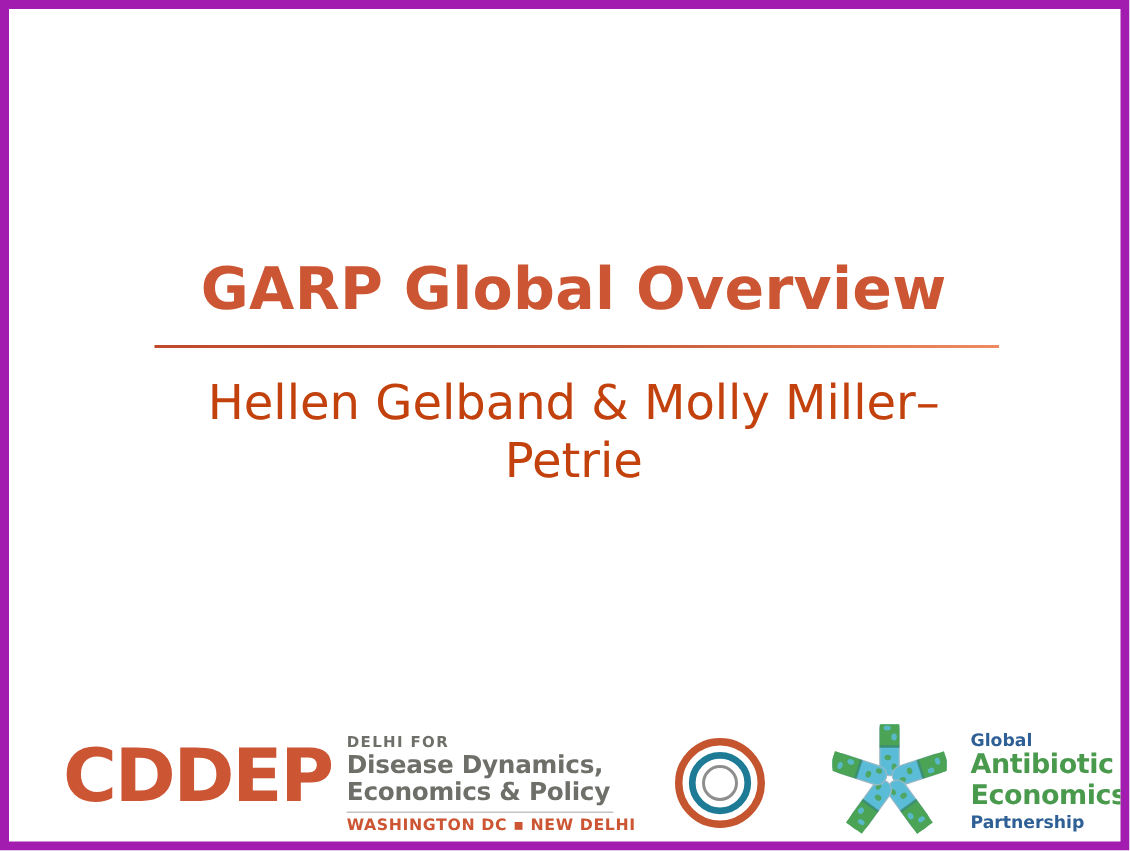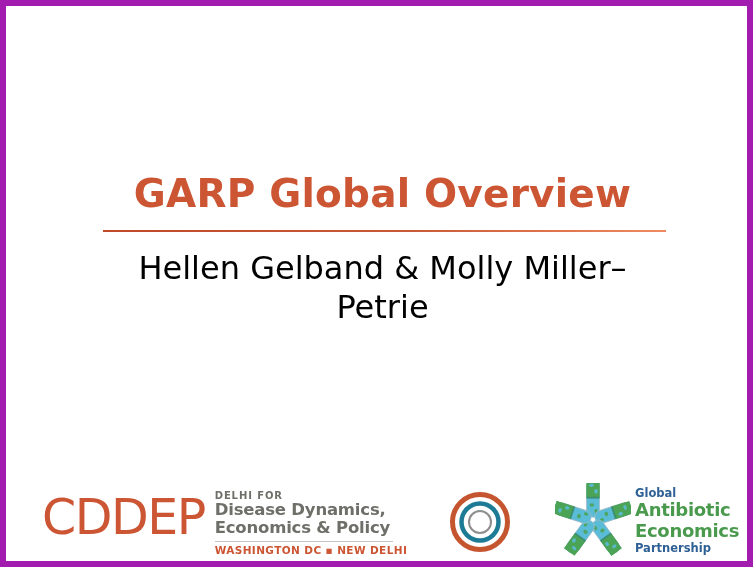--- a/index.html
+++ b/index.html
@@ -50,21 +50,21 @@
   
   .presenters {
     position: absolute;
     left: 118px;
     top: 243px;
     width: 517px;
     text-align: center;
     font-family: "DejaVu Sans", sans-serif;
     font-size: 32px;
     line-height: 1.22;
-    color: #000000;
+    color: #c2410c;
   }
 
   
   .meeting-line {
     position: absolute;
     left: 0;
     top: 352px;
     width: 753px;
     text-align: center;
     font-family: "DejaVu Serif", serif;
@@ -98,21 +98,21 @@
   
   .cddep-logo {
     position: absolute;
     left: 36px;
     top: 6px;
     display: flex;
     align-items: flex-start;
   }
   .cddep-word {
     font-family: "DejaVu Sans", sans-serif;
-    font-weight: normal;
+    font-weight: bold;
     font-size: 49px;
     letter-spacing: -1.5px;
     color: #cc5533;
     line-height: 1;
     padding-top: 9px;
   }
   .cddep-text {
     margin-left: 10px;
     padding-top: 6px;
   }
@@ -157,20 +157,21 @@
     height: 62px;
   }
 
   
   .garp-logo {
     position: absolute;
     left: 549px;
     top: 5px;
     display: flex;
     align-items: center;
+    gap: 12px;
   }
   .garp-mark {
     width: 76px;
     height: 76px;
   }
   .garp-words {
     margin-left: 4px;
     line-height: 1;
   }
   .garp-global {

